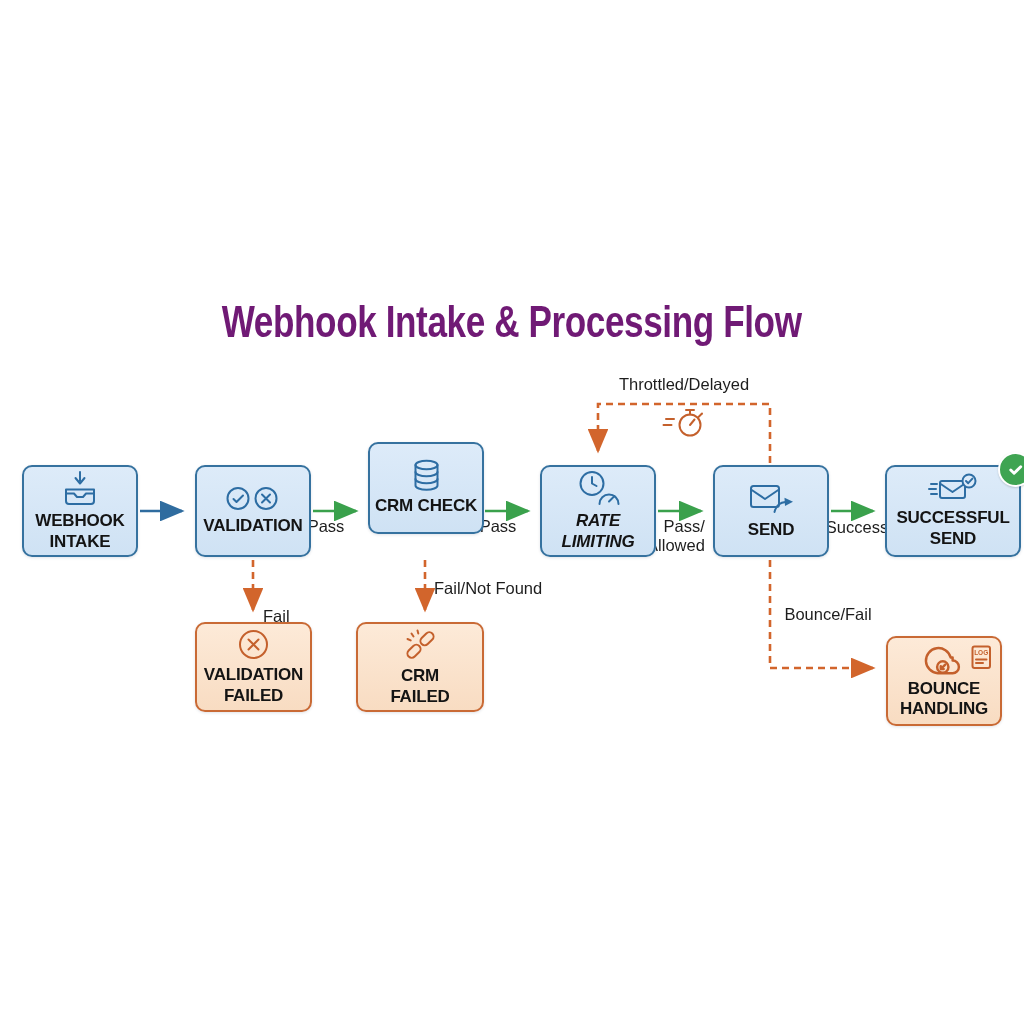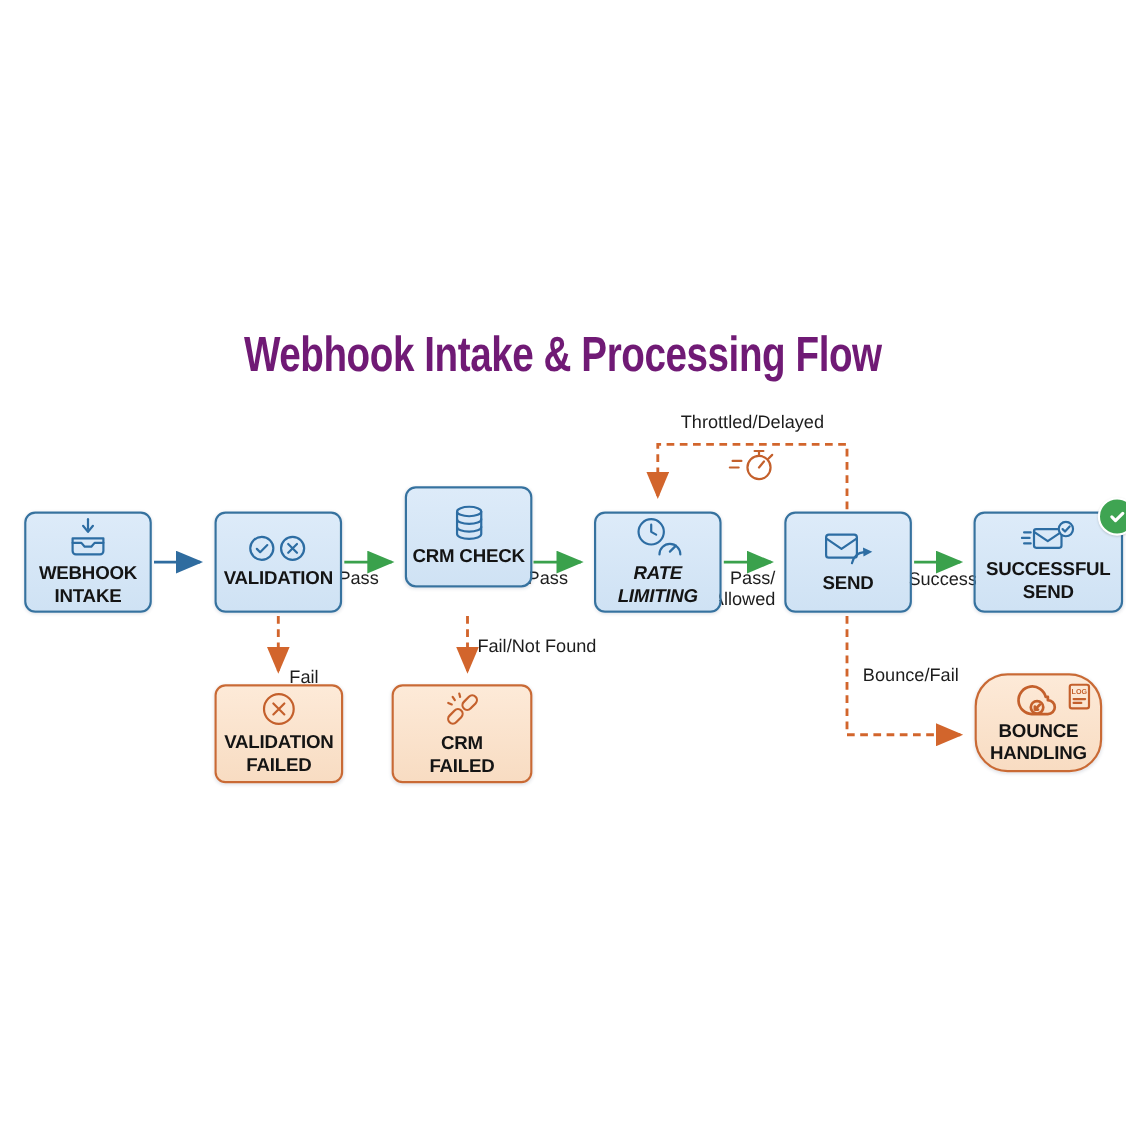--- a/index.html
+++ b/index.html
@@ -185,21 +185,21 @@
   <div class="node orange" style="left:356px;top:622px;width:128px;">
     <svg class="icon or" width="35" height="35" viewBox="0 0 35 35">
       <rect x="16.5" y="7.5" width="15" height="8.5" rx="4.25" transform="rotate(-45 24 11.75)"></rect>
       <rect x="3.5" y="20" width="15" height="8.5" rx="4.25" transform="rotate(-45 11 24.25)"></rect>
       <path d="M8.5 6.5l2 3M4.5 12l3.2 1.4M14.5 3.5l.8 3"></path>
     </svg>
     <div class="nlabel">CRM
 FAILED</div>
   </div>
 
-  <div class="node orange" style="left:886px;top:612px;border-radius:30px;">
+  <div class="node orange" style="left:886px;top:636px;">
     <svg id="bounce-doc" class="icon or" width="21" height="25" viewBox="0 0 21 25">
       <rect x="1.5" y="1.5" width="17.5" height="21.5" rx="2"></rect>
       <text x="10.2" y="10" text-anchor="middle">LOG</text>
       <path d="M5 14.5h10.5M5 18h7"></path>
     </svg>
     <svg class="icon or" width="42" height="32" viewBox="0 0 33 26">
       <path d="M23.5 12.8h-1.6A10.2 10.2 0 1 0 11.5 25.5h12a5.1 5.1 0 0 0 0-10.2z" transform="scale(1.0) translate(0,-1)"></path>
       <circle cx="15.5" cy="19.5" r="4.6" style="fill:#fbe3cd"></circle>
       <path d="M17.5 17.6l-3.6 3.6M13.9 18.9v2.3h2.3"></path>
     </svg>

